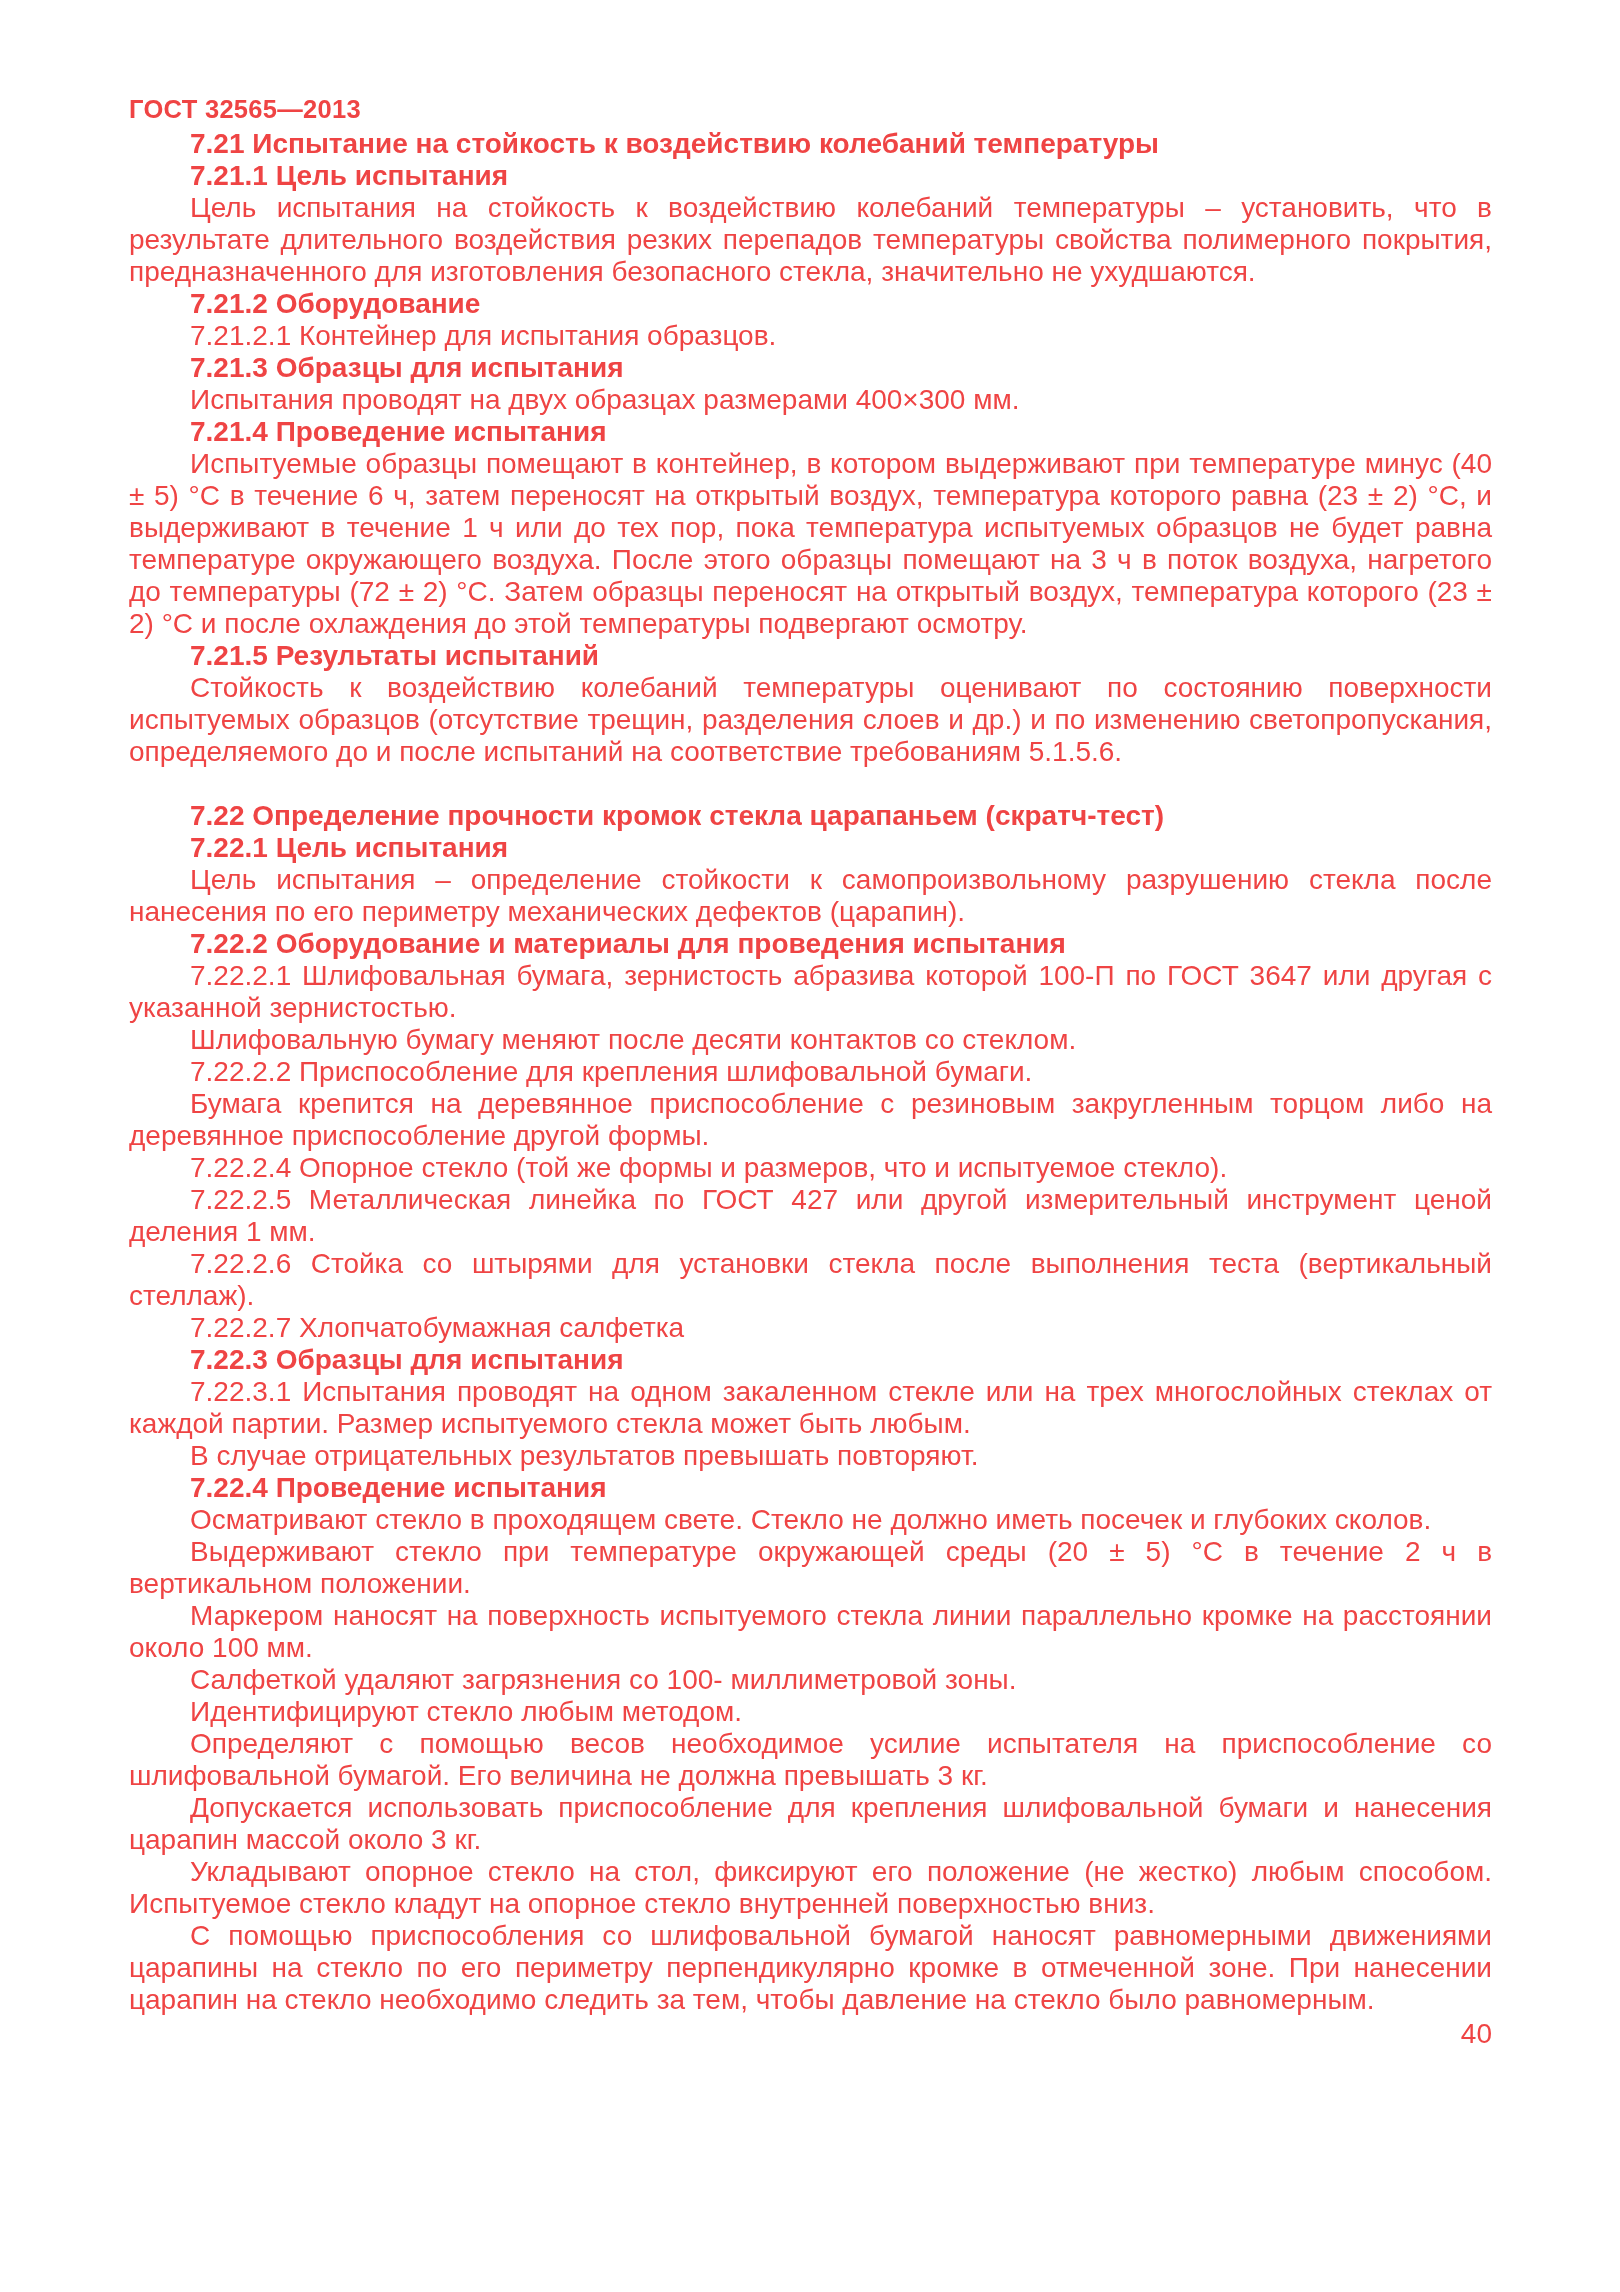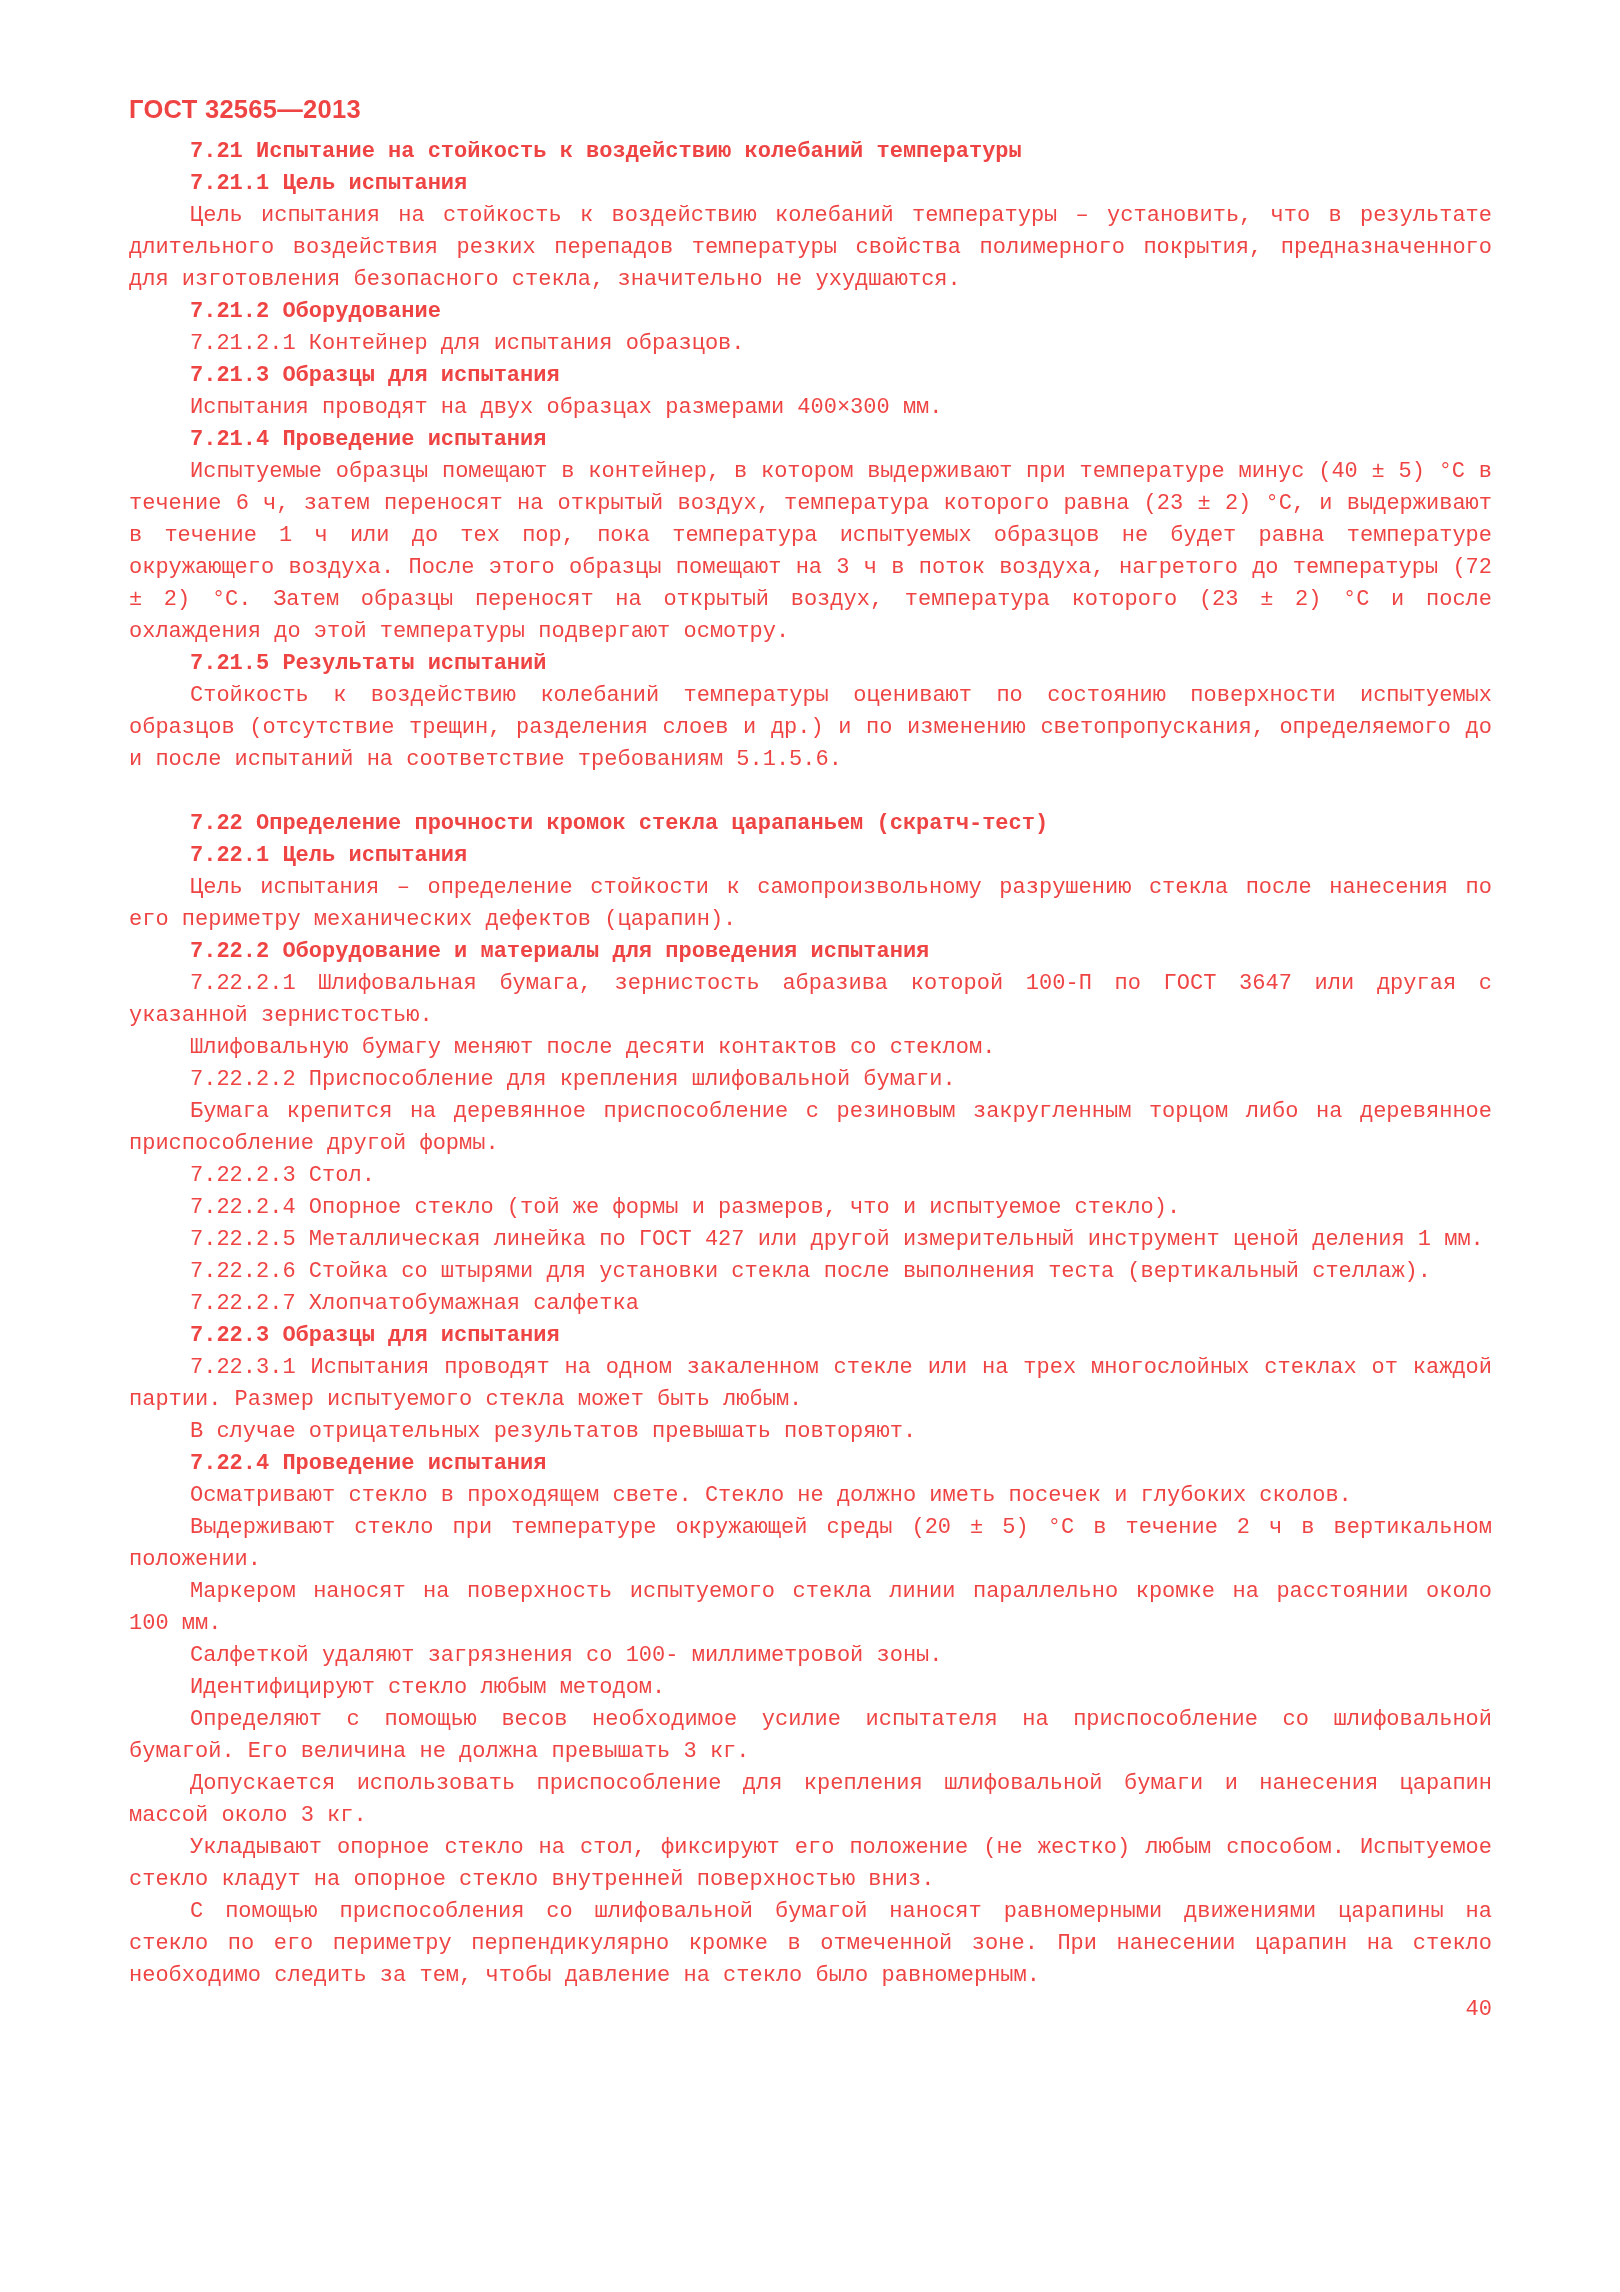--- a/index.html
+++ b/index.html
@@ -20,25 +20,24 @@
     position: absolute;
     left: 129px;
     top: 95px;
     font-size: 25.5px;
     font-weight: 700;
     letter-spacing: 0.3px;
   }
   .content {
     position: absolute;
     left: 129px;
-    top: 136px;
+    top: 128px;
     width: 1363px;
-    font-size: 22px;
+    font-size: 28px;
     line-height: 32px;
-    font-family: Liberation Mono, monospace;
   }
   .content p {
     margin: 0;
     text-indent: 61px;
     text-align: justify;
   }
   .content p.h {
     font-weight: 700;
     text-align: left;
   }
@@ -73,21 +72,20 @@
       <p class="p">Стойкость к воздействию колебаний температуры оценивают по состоянию поверхности испытуемых образцов (отсутствие трещин, разделения слоев и др.) и по изменению светопропускания, определяемого до и после испытаний на соответствие требованиям 5.1.5.6.</p>
       <div class="gap"></div>
       <p class="h">7.22 Определение прочности кромок стекла царапаньем (скратч-тест)</p>
       <p class="h">7.22.1 Цель испытания</p>
       <p class="p">Цель испытания – определение стойкости к самопроизвольному разрушению стекла после нанесения по его периметру механических дефектов (царапин).</p>
       <p class="h">7.22.2 Оборудование и материалы для проведения испытания</p>
       <p class="p">7.22.2.1 Шлифовальная бумага, зернистость абразива которой 100-П по ГОСТ 3647 или другая с указанной зернистостью.</p>
       <p class="p">Шлифовальную бумагу меняют после десяти контактов со стеклом.</p>
       <p class="p">7.22.2.2 Приспособление для крепления шлифовальной бумаги.</p>
       <p class="p">Бумага крепится на деревянное приспособление с резиновым закругленным торцом либо на деревянное приспособление другой формы.</p>
-      <p class="p">7.22.2.3 Стол.</p>
       <p class="p">7.22.2.4 Опорное стекло (той же формы и размеров, что и испытуемое стекло).</p>
       <p class="p">7.22.2.5 Металлическая линейка по ГОСТ 427 или другой измерительный инструмент ценой деления 1 мм.</p>
       <p class="p">7.22.2.6 Стойка со штырями для установки стекла после выполнения теста (вертикальный стеллаж).</p>
       <p class="p">7.22.2.7 Хлопчатобумажная салфетка</p>
       <p class="h">7.22.3 Образцы для испытания</p>
       <p class="p">7.22.3.1 Испытания проводят на одном закаленном стекле или на трех многослойных стеклах от каждой партии. Размер испытуемого стекла может быть любым.</p>
       <p class="p">В случае отрицательных результатов превышать повторяют.</p>
       <p class="h">7.22.4 Проведение испытания</p>
       <p class="p">Осматривают стекло в проходящем свете. Стекло не должно иметь посечек и глубоких сколов.</p>
       <p class="p">Выдерживают стекло при температуре окружающей среды (20 ± 5) °С в течение 2 ч в вертикальном положении.</p>

